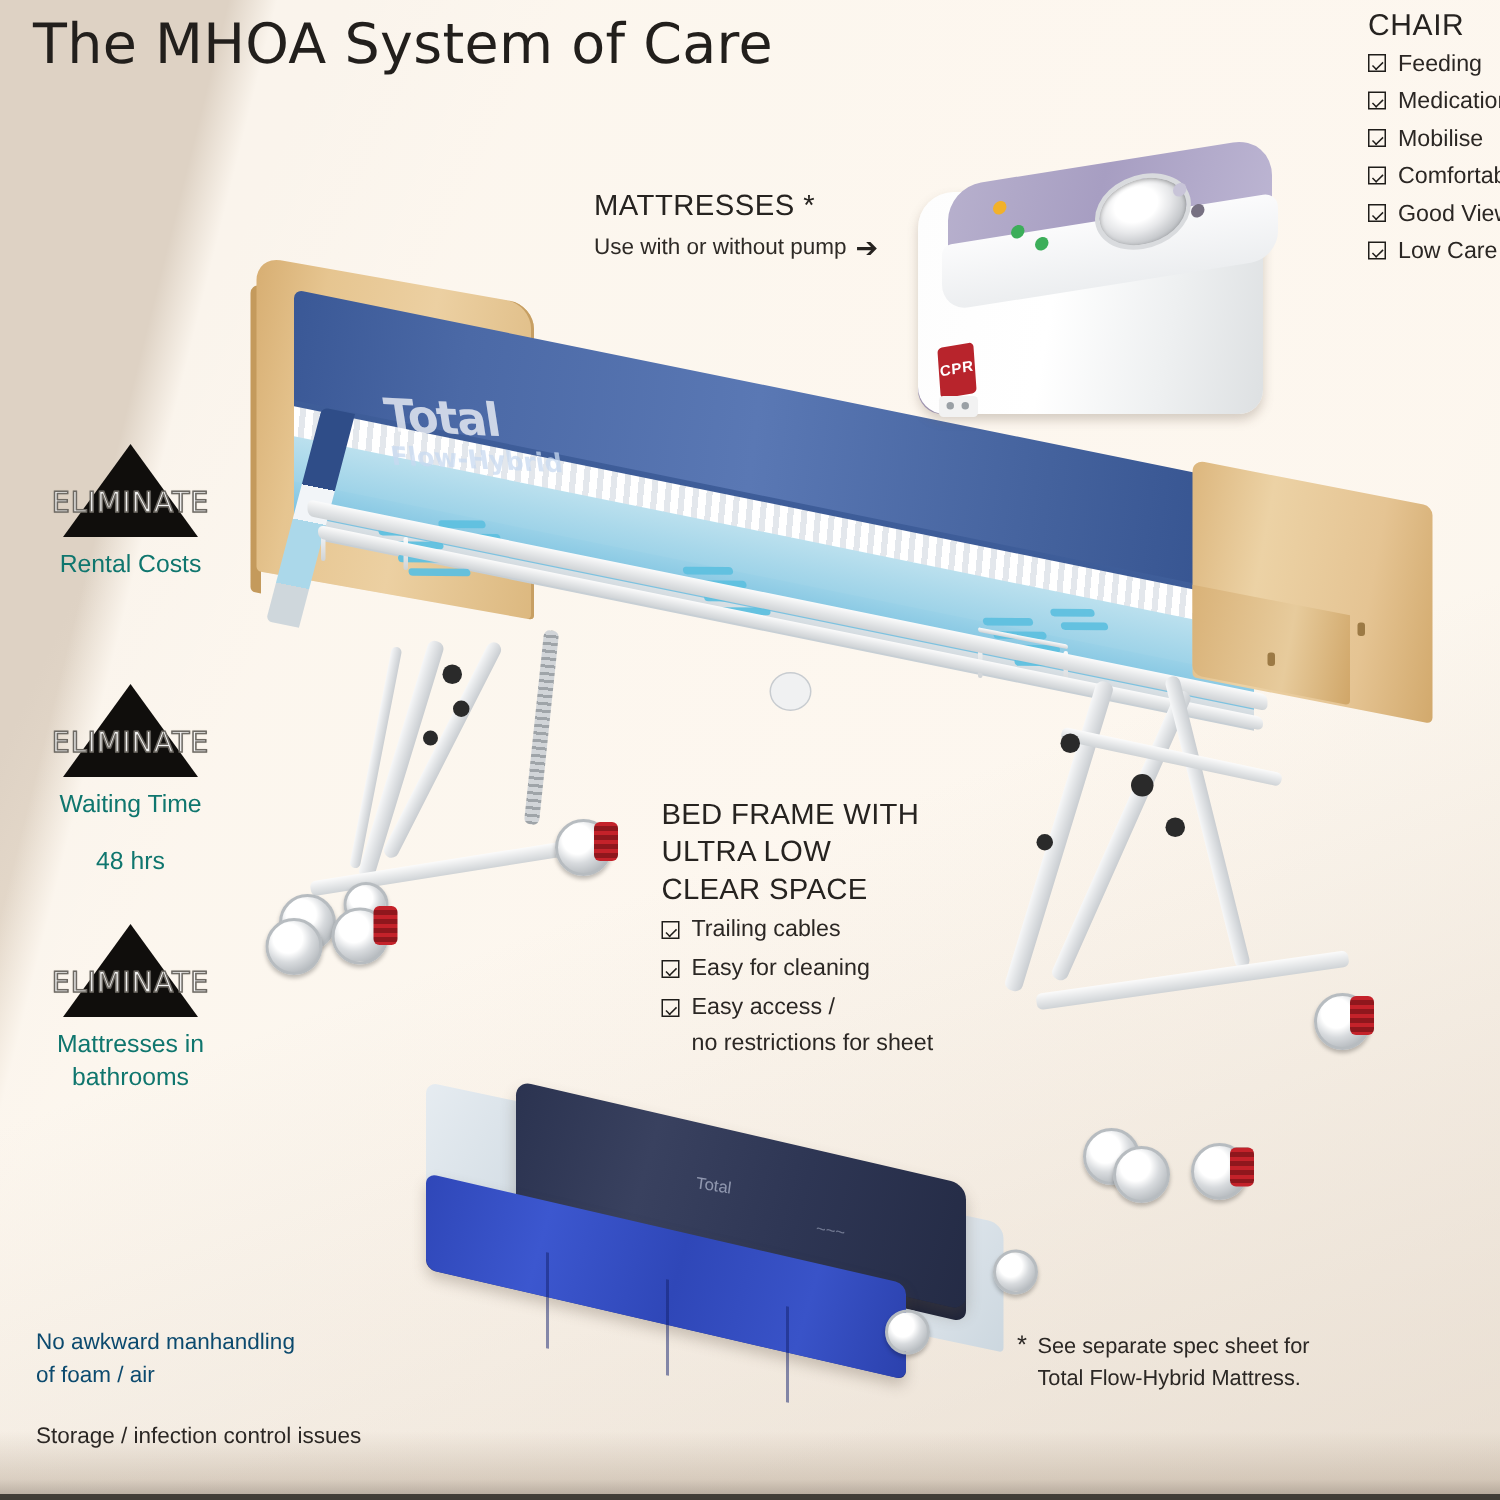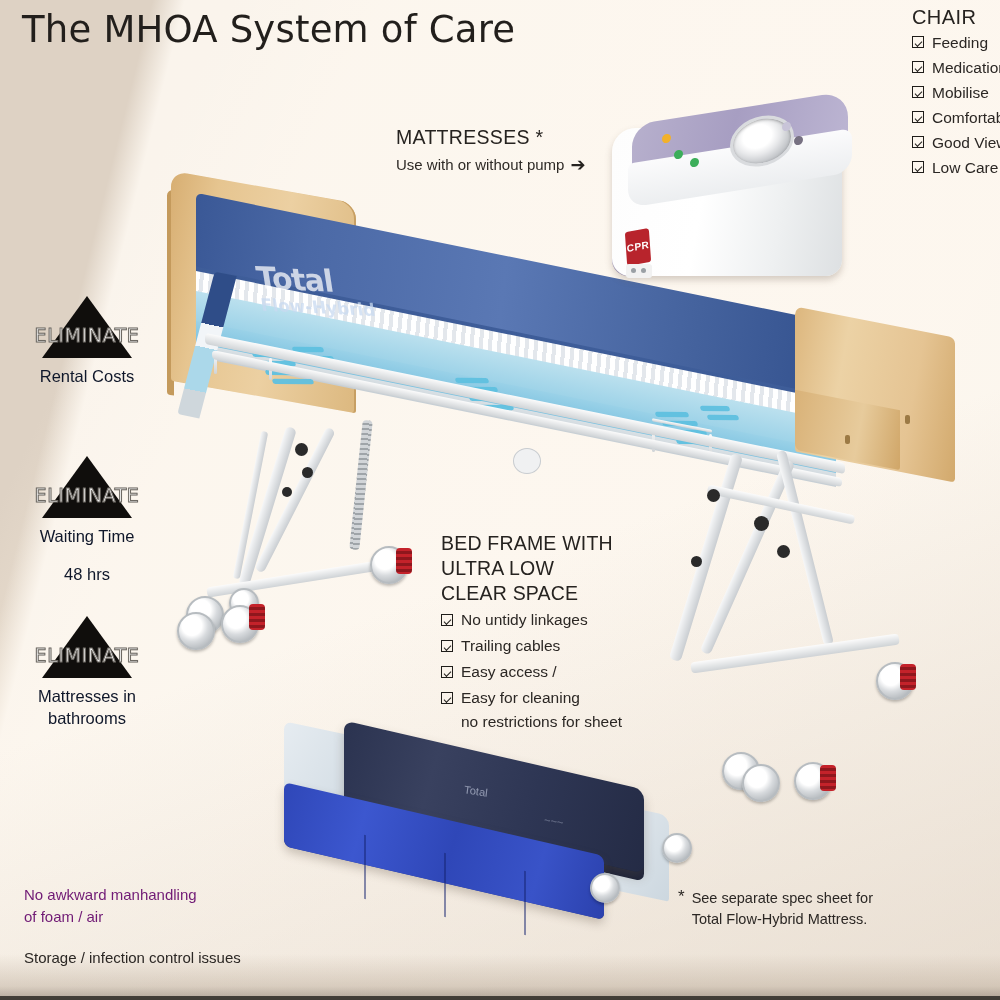--- a/index.html
+++ b/index.html
@@ -73,30 +73,30 @@
     border-bottom:62px solid #100e0c;
   }
   .elim-word{
     position:absolute;left:0;right:0;top:28px;text-align:center;
     font-size:19px;letter-spacing:.6px;font-weight:400;
     color:rgba(255,255,255,.92);
     -webkit-text-stroke:1px #6e6a64;
     text-shadow:0 0 1px rgba(120,115,108,.9);
     font-family:"DejaVu Sans","Liberation Sans",sans-serif;
   }
-  .elim-cap{margin-top:5px;font-size:16.5px;line-height:22px;color:#0f172a;}
+  .elim-cap{margin-top:5px;font-size:16.5px;line-height:22px;color:#0f766e;}
 
   
   .ultra{position:absolute;left:441px;top:531px;width:250px;}
   .ultra h3{margin:0;font-size:19.5px;line-height:25px;letter-spacing:.2px;font-weight:400;color:#262320;}
   .ultra .chk-row{line-height:24px;margin-top:2px;}
   .ultra .chk-label{font-size:15.5px;}
   .ultra .cont{font-size:15.5px;color:#2b2724;margin-left:20px;line-height:24px;}
 
-  .note-left{position:absolute;left:24px;top:884px;font-size:15px;line-height:22px;color:#701a75;}
+  .note-left{position:absolute;left:24px;top:884px;font-size:15px;line-height:22px;color:#0c4a6e;}
   .note-left2{position:absolute;left:24px;top:947px;font-size:15px;line-height:22px;color:#2b2724;}
   .note-star{position:absolute;left:678px;top:888px;font-size:14.5px;line-height:21px;color:#2b2724;display:flex;gap:7px;}
   .note-star .star{font-size:17px;line-height:17px;}
 
   
   .art{position:absolute;inset:0;}
   .hb{position:absolute;}
   
   .headboard{
     left:171px;top:187px;width:185px;height:210px;
@@ -450,33 +450,29 @@
     <div class="elim-cap">Mattresses in</div>
     <div class="elim-cap" style="margin-top:0;">bathrooms</div>
   </div>
 
   <div class="ultra">
     <h3>BED FRAME WITH</h3>
     <h3>ULTRA LOW</h3>
     <h3>CLEAR SPACE</h3>
     <div class="chk-row">
       <span class="chk"></span>
-      <span class="chk-label">No untidy linkages</span>
-    </div>
-    <div class="chk-row">
-      <span class="chk"></span>
       <span class="chk-label">Trailing cables</span>
     </div>
     <div class="chk-row">
       <span class="chk"></span>
+      <span class="chk-label">Easy for cleaning</span>
+    </div>
+    <div class="chk-row">
+      <span class="chk"></span>
       <span class="chk-label">Easy access /</span>
-    </div>
-    <div class="chk-row">
-      <span class="chk"></span>
-      <span class="chk-label">Easy for cleaning</span>
     </div>
     <div class="cont">no restrictions for sheet</div>
   </div>
 
   <div class="note-left">
     <div>No awkward manhandling</div>
     <div>of foam / air</div>
   </div>
   <div class="note-left2">Storage / infection control issues</div>
 

